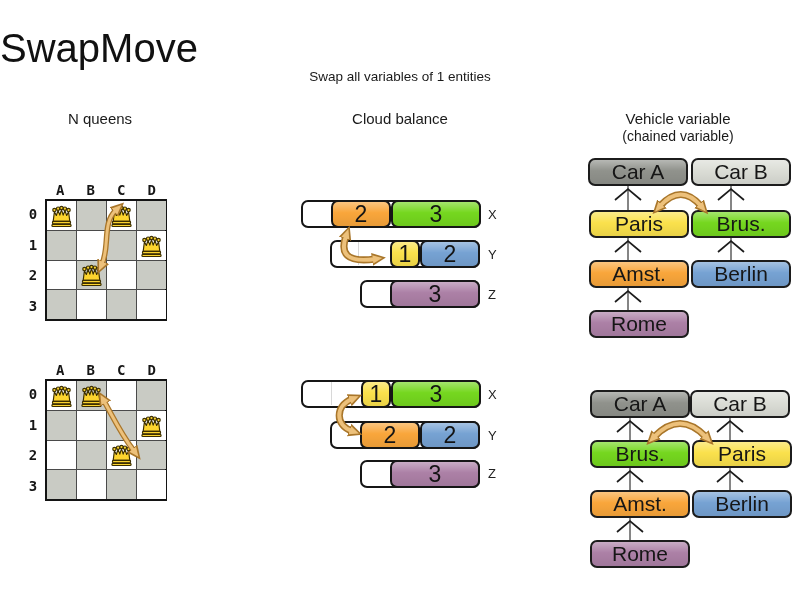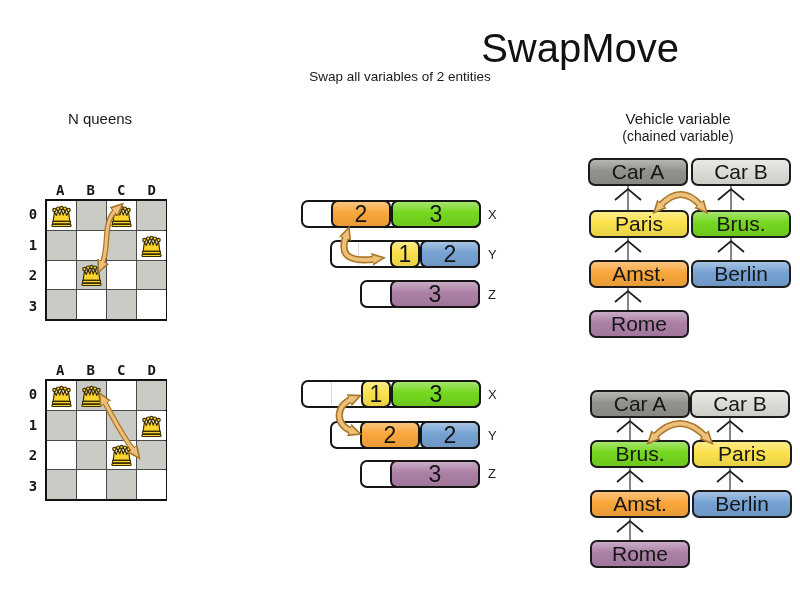--- a/index.html
+++ b/index.html
@@ -1,20 +1,20 @@
 <!DOCTYPE html>
 <html style="--orange: #F9A63B; --green: #75D71F; --yellow: #FAE14C; --blue: #76A2D3; --purple: #AC80A6; --car_dark: #90928C; --car_light: #DBDDD6; --cell_gray: #C9CBC4; --arrow_fill: #EDC17B; --arrow_outline: #A9762A; --crown_gold: #FCD42E;"><head>
 <meta charset="utf-8">
 <style>
   html,body{margin:0;padding:0;background:#fff;}
   .stage{position:relative;width:800px;height:600px;background:#fff;overflow:hidden;
          font-family:"Liberation Sans",sans-serif;color:#1b1b1b;}
   .abs{position:absolute;}
   
-  .title{left:0;top:26px;width:638px;text-align:right;font-size:40px;color:#111;padding-left:41px;}
+  .title{left:0;top:26px;width:638px;text-align:left;font-size:40px;color:#111;}
   .subtitle{left:0;top:69px;width:800px;text-align:center;font-size:13.5px;color:#1a1a1a;}
   .heading{font-size:15px;text-align:center;color:#1a1a1a;}
   .heading2{font-size:14px;text-align:center;color:#1a1a1a;}
   
   .board{width:122px;height:122px;border:2px solid #141414;background:#4a4a4a;
          display:grid;grid-template-columns:repeat(4,1fr);grid-template-rows:repeat(4,1fr);
          gap:1px;box-sizing:border-box;}
   .cell{display:flex;align-items:center;justify-content:center;}
   .cell-light{background:#fff;}
   .cell-dark{background:var(--cell_gray);}
@@ -47,23 +47,24 @@
   .arrowF{fill:none;stroke:var(--arrow_fill);stroke-width:4.0;stroke-linecap:butt;}
   .thinO{stroke-width:5.6;}
   .thinF{stroke-width:3.0;}
 </style>
 </head>
 <body>
 
 <div class="stage">
 
   <div class="abs title">SwapMove</div>
-  <div class="abs subtitle">Swap all variables of 2 entities</div>
+  <div class="abs subtitle">Swap all variables of 1 entities</div>
 
   <div class="abs heading" style="left:30px;top:110px;width:140px">N queens</div>
+  <div class="abs heading" style="left:320px;top:110px;width:160px">Cloud balance</div>
   <div class="abs heading" style="left:588px;top:110px;width:180px">Vehicle variable</div>
   <div class="abs heading2" style="left:588px;top:128px;width:180px">(chained variable)</div>
 
   <div class="abs col-labels" style="left:45px;top:182px">
     <span>A</span>
     <span>B</span>
     <span>C</span>
     <span>D</span>
   </div>
   <div class="abs row-labels" style="left:25px;top:199px">

